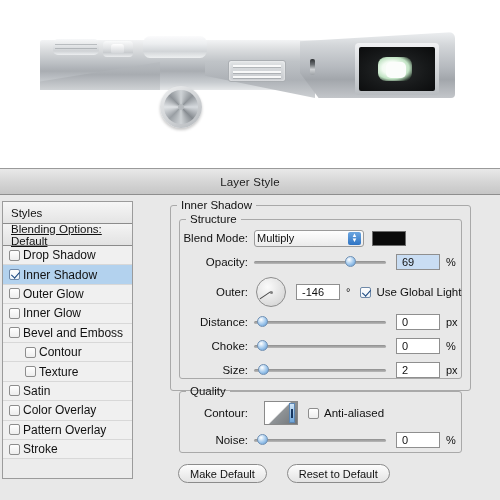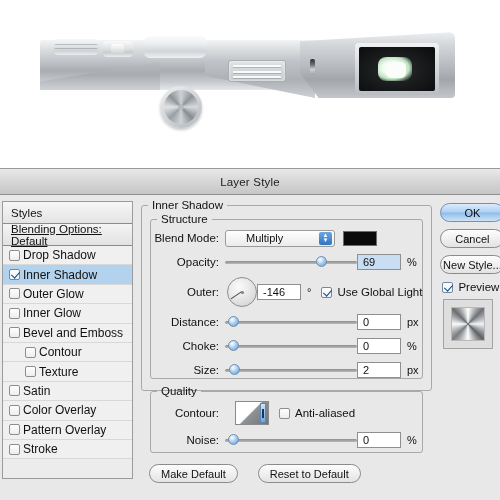--- a/index.html
+++ b/index.html
@@ -128,20 +128,21 @@
     background: linear-gradient(180deg,#e9e9e9 0%,#d6d6d6 50%,#c6c6c6 100%);
     border-bottom: 1px solid #8e8e8e;
     display: flex; align-items: center; justify-content: center;
   }
   .titlebar .title {
     font-size: 11.5px; color: #1b1b1b; letter-spacing: .2px;
   }
   .dialog-body {
     position: relative; height: 305px; background: #e8e8e8;
     display: flex;
+    gap: 29px;
   }
 
   
   .styles-col {
     width: 133px; flex: 0 0 133px; padding: 6px 0 0 2px;
   }
   .styles-panel {
     border: 1px solid #9b9b9b; background: #ececec;
     height: 278px; width: 131px;
   }
@@ -203,21 +204,21 @@
     display: flex; align-items: center; height: 22px; margin-top: 2px;
   }
   .field-label {
     font-size: 11.5px; color: #111; text-align: right; padding-right: 6px;
     flex: 0 0 74px; white-space: nowrap;
   }
   .select {
     width: 110px; height: 17px; border: 1px solid #9a9a9a; border-radius: 3px;
     background: linear-gradient(180deg,#fefefe,#ebebeb);
     font-size: 11px; color: #111; position: relative;
-    display: flex; align-items: center; padding-left: 20px;
+    display: flex; align-items: center; padding-left: 2px;
   }
   .select .arrows {
     position: absolute; right: 2px; top: 1px; width: 13px; height: 13px;
     border-radius: 2px;
     background: linear-gradient(180deg,#6ca6e0,#2f74c4);
     display:flex; flex-direction:column; align-items:center; justify-content:center;
     color:#fff; font-size:6px; line-height:5px;
   }
   .color-swatch {
     width: 34px; height: 15px; background: #0a0a0a;
@@ -233,20 +234,21 @@
   .slider .knob {
     position:absolute; top:1px; width:11px; height:11px; border-radius:50%;
     background: radial-gradient(circle at 35% 30%, #ffffff, #9dc6ec 55%, #5d94cb 100%);
     border: 1px solid #6f90b4;
   }
 
   .numbox {
     width: 44px; height: 16px; border: 1px solid #8f8f8f;
     background: #ffffff; font-size: 11px; color: #111;
     display: flex; align-items: center; padding-left: 5px;
+    margin-left: 10px;
   }
   .numbox.sel { background: #c9ddf3; }
   .unit { font-size: 11px; color: #111; margin-left: 6px; }
 
   .angle-dial {
     width: 30px; height: 30px; border-radius: 50%;
     border: 1px solid #8d8d8d;
     background: radial-gradient(circle at 38% 32%, #fbfbfb, #dcdcdc 70%, #c8c8c8 100%);
     position: relative; margin-left: 2px;
   }

